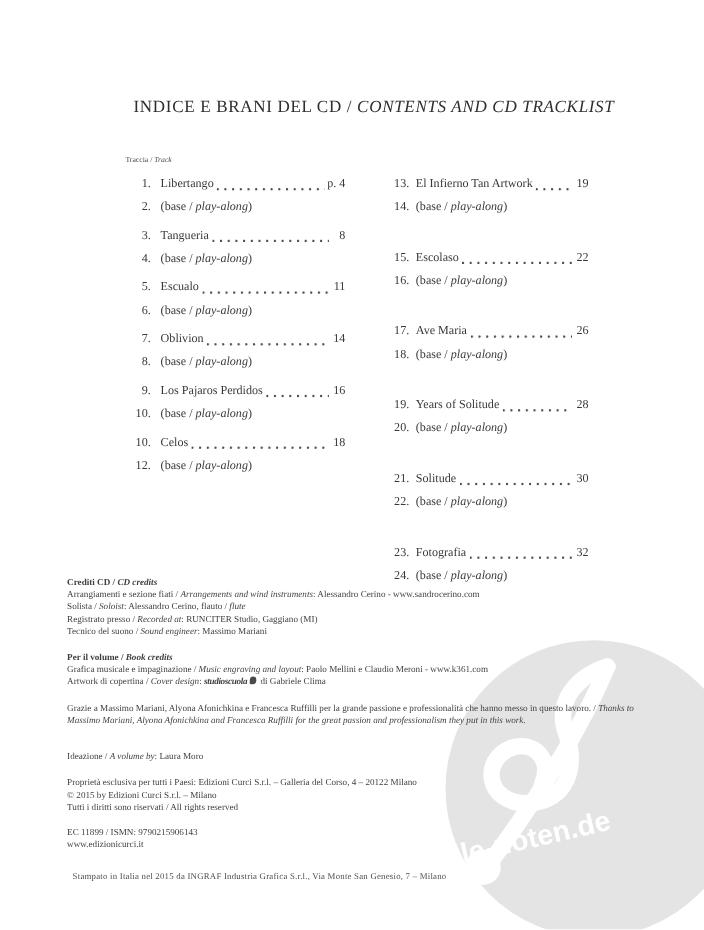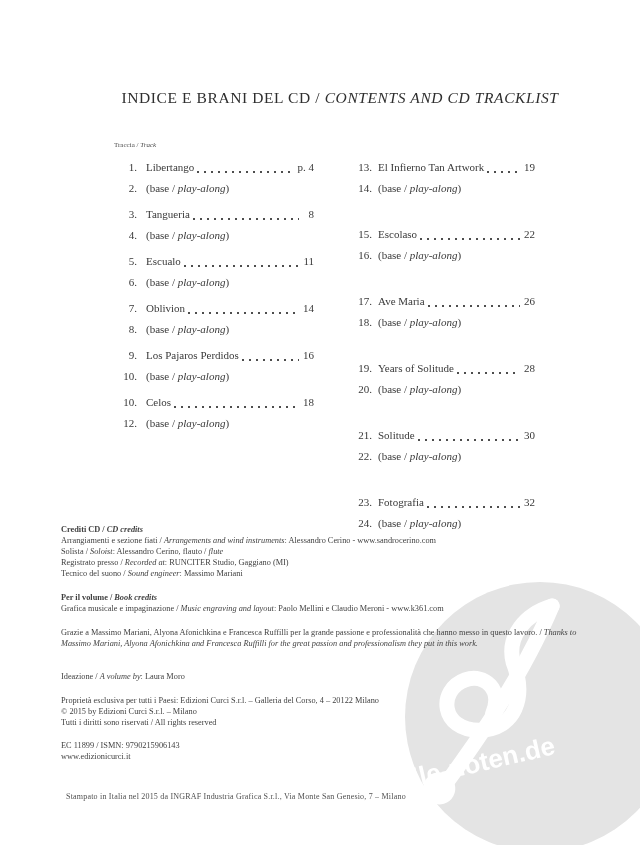--- a/index.html
+++ b/index.html
@@ -257,20 +257,21 @@
         <div class="line"><span class="bd">Crediti CD / </span><span class="it bd">CD credits</span></div>
         <div class="line"><span>Arrangiamenti e sezione fiati / </span><span class="it">Arrangements and wind instruments</span><span>: Alessandro Cerino - www.sandrocerino.com</span></div>
         <div class="line"><span>Solista / </span><span class="it">Soloist</span><span>: Alessandro Cerino, flauto / </span><span class="it">flute</span></div>
         <div class="line"><span>Registrato presso / </span><span class="it">Recorded at</span><span>: RUNCITER Studio, Gaggiano (MI)</span></div>
         <div class="line"><span>Tecnico del suono / </span><span class="it">Sound engineer</span><span>: Massimo Mariani</span></div>
       </div>
 
       <div class="block">
         <div class="line"><span class="bd">Per il volume / </span><span class="it bd">Book credits</span></div>
         <div class="line"><span>Grafica musicale e impaginazione / </span><span class="it">Music engraving and layout</span><span>: Paolo Mellini e Claudio Meroni - www.k361.com</span></div>
+        <div class="line"><span>Artwork di copertina / </span><span class="it">Cover design</span><span>: </span><span class="script">studioscuola</span><span class="logo-mark"></span><span> di Gabriele Clima</span></div>
       </div>
 
       <div class="block thanks wrap"><span>Grazie a Massimo Mariani, Alyona Afonichkina e Francesca Ruffilli per la grande passione e professionalità che hanno messo in questo lavoro. / </span><span class="it">Thanks to Massimo Mariani, Alyona Afonichkina and Francesca Ruffilli for the great passion and professionalism they put in this work.</span></div>
 
       <div class="block"><span>Ideazione / </span><span class="it">A volume by</span><span>: Laura Moro</span></div>
 
       <div class="block legal">
         <div class="line">Proprietà esclusiva per tutti i Paesi: Edizioni Curci S.r.l. – Galleria del Corso, 4 – 20122 Milano</div>
         <div class="line">© 2015 by Edizioni Curci S.r.l. – Milano</div>
         <div class="line">Tutti i diritti sono riservati / All rights reserved</div>

